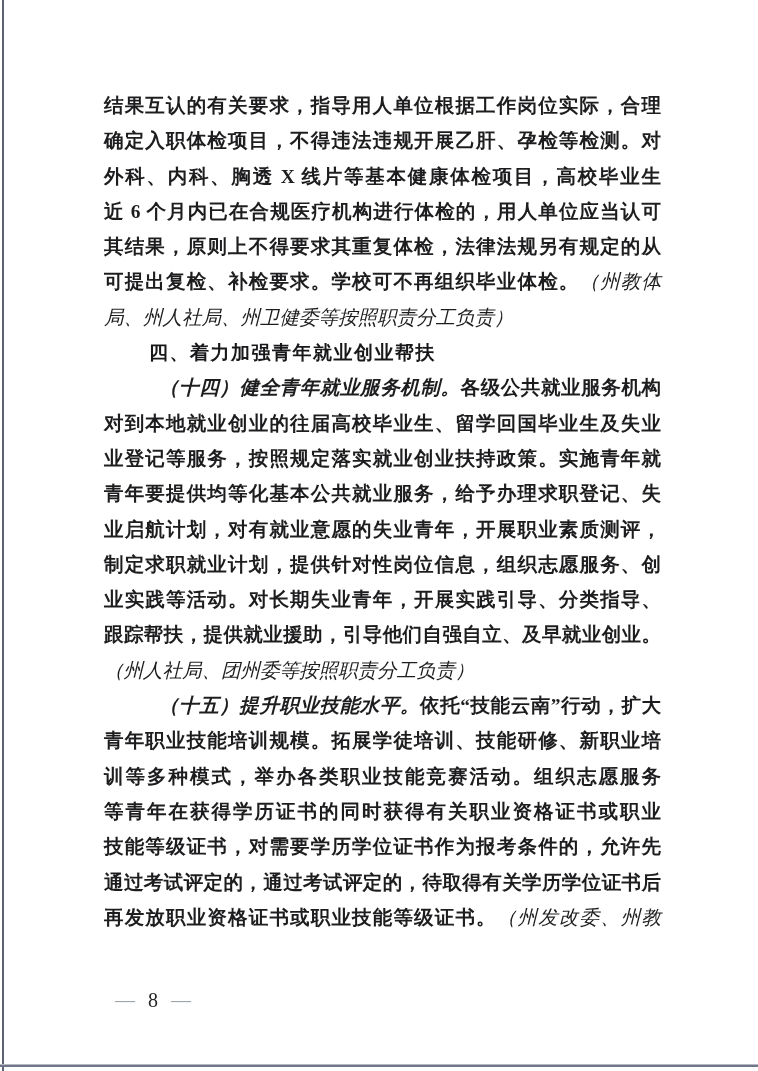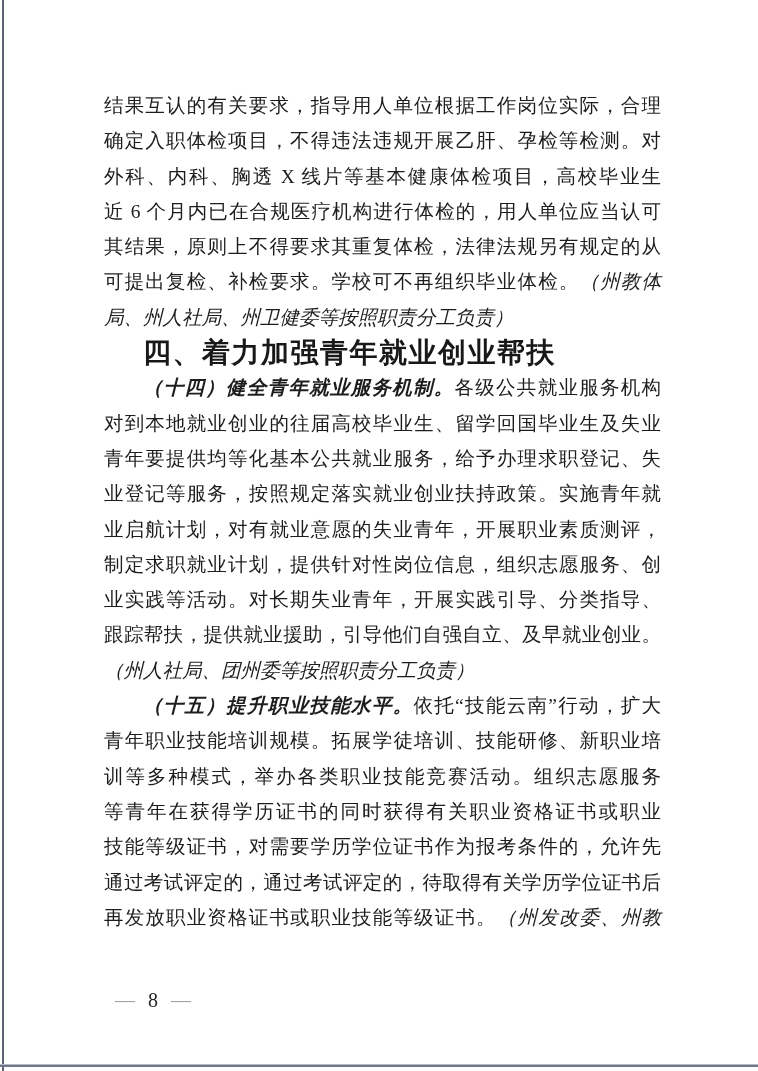--- a/index.html
+++ b/index.html
@@ -60,41 +60,43 @@
   }
   .line.left {
     text-align: left;
   }
   .line.indent {
     text-indent: 39px;
   }
   .seg-body {
     font-family: "Liberation Serif", "DejaVu Serif", serif;
     font-style: normal;
-    font-weight: normal;
+    font-weight: bold;
     margin-top: 15px;
   }
   .seg-kai {
     font-family: "Liberation Serif", "DejaVu Serif", serif;
     font-style: italic;
     font-weight: normal;
     text-align: center;
   }
   .seg-kai-bold {
     font-family: Liberation Serif, serif;
     font-style: italic;
     font-weight: bold;
+    margin-left: 16px;
   }
   .seg-heading {
     font-family: "Liberation Sans", "DejaVu Sans", sans-serif;
     font-weight: bold;
     font-style: normal;
-    font-size: 28px;
+    font-size: 19px;
     letter-spacing: 1.5px;
     color: #18181a;
+    margin-left: 6px;
   }
   .page-footer {
     position: absolute;
     left: 115px;
     top: 985px;
     font-size: 20px;
     line-height: 30px;
     white-space: nowrap;
   }
   .footer-dash {
@@ -117,22 +119,22 @@
     <div class="line just"><span class="seg-body">结果互认的有关要求，指导用人单位根据工作岗位实际，合理</span></div>
     <div class="line just"><span class="seg-body">确定入职体检项目，不得违法违规开展乙肝、孕检等检测。对</span></div>
     <div class="line just"><span class="seg-body">外科、内科、胸透 X 线片等基本健康体检项目，高校毕业生</span></div>
     <div class="line just"><span class="seg-body">近 6 个月内已在合规医疗机构进行体检的，用人单位应当认可</span></div>
     <div class="line just"><span class="seg-body">其结果，原则上不得要求其重复体检，法律法规另有规定的从</span></div>
     <div class="line just"><span class="seg-body">可提出复检、补检要求。学校可不再组织毕业体检。</span><span class="seg-kai">（州教体</span></div>
     <div class="line left"><span class="seg-kai">局、州人社局、州卫健委等按照职责分工负责）</span></div>
     <div class="line left indent"><span class="seg-heading">四、着力加强青年就业创业帮扶</span></div>
     <div class="line just indent"><span class="seg-kai-bold">（十四）健全青年就业服务机制。</span><span class="seg-body">各级公共就业服务机构</span></div>
     <div class="line just"><span class="seg-body">对到本地就业创业的往届高校毕业生、留学回国毕业生及失业</span></div>
+    <div class="line just"><span class="seg-body">业登记等服务，按照规定落实就业创业扶持政策。实施青年就</span></div>
     <div class="line just"><span class="seg-body">青年要提供均等化基本公共就业服务，给予办理求职登记、失</span></div>
-    <div class="line just"><span class="seg-body">业登记等服务，按照规定落实就业创业扶持政策。实施青年就</span></div>
     <div class="line just"><span class="seg-body">业启航计划，对有就业意愿的失业青年，开展职业素质测评，</span></div>
     <div class="line just"><span class="seg-body">制定求职就业计划，提供针对性岗位信息，组织志愿服务、创</span></div>
     <div class="line just"><span class="seg-body">业实践等活动。对长期失业青年，开展实践引导、分类指导、</span></div>
     <div class="line just"><span class="seg-body">跟踪帮扶，提供就业援助，引导他们自强自立、及早就业创业。</span></div>
     <div class="line left"><span class="seg-kai">（州人社局、团州委等按照职责分工负责）</span></div>
     <div class="line just indent"><span class="seg-kai-bold">（十五）提升职业技能水平。</span><span class="seg-body">依托“技能云南”行动，扩大</span></div>
     <div class="line just"><span class="seg-body">青年职业技能培训规模。拓展学徒培训、技能研修、新职业培</span></div>
     <div class="line just"><span class="seg-body">训等多种模式，举办各类职业技能竞赛活动。组织志愿服务</span></div>
     <div class="line just"><span class="seg-body">等青年在获得学历证书的同时获得有关职业资格证书或职业</span></div>
     <div class="line just"><span class="seg-body">技能等级证书，对需要学历学位证书作为报考条件的，允许先</span></div>

